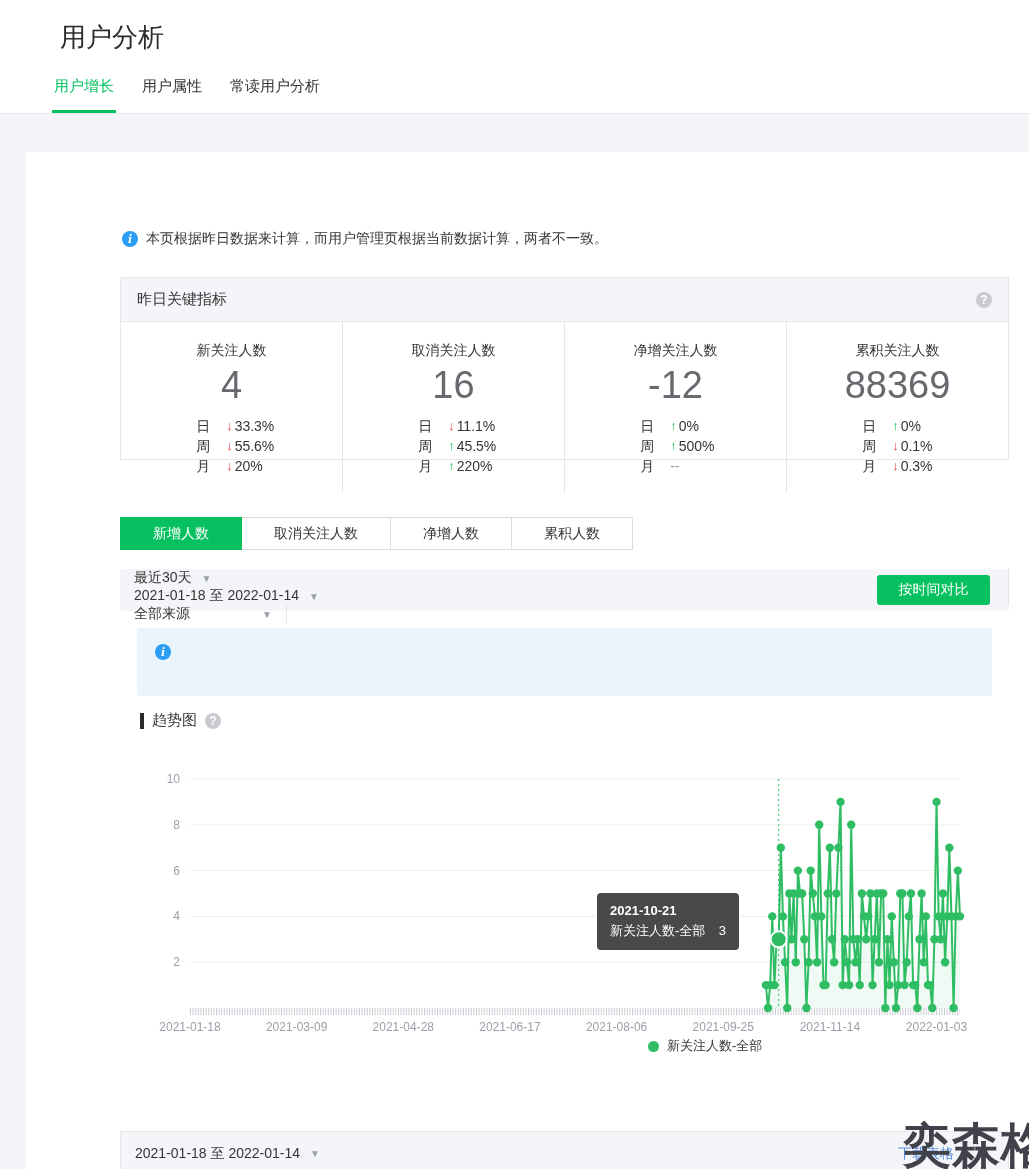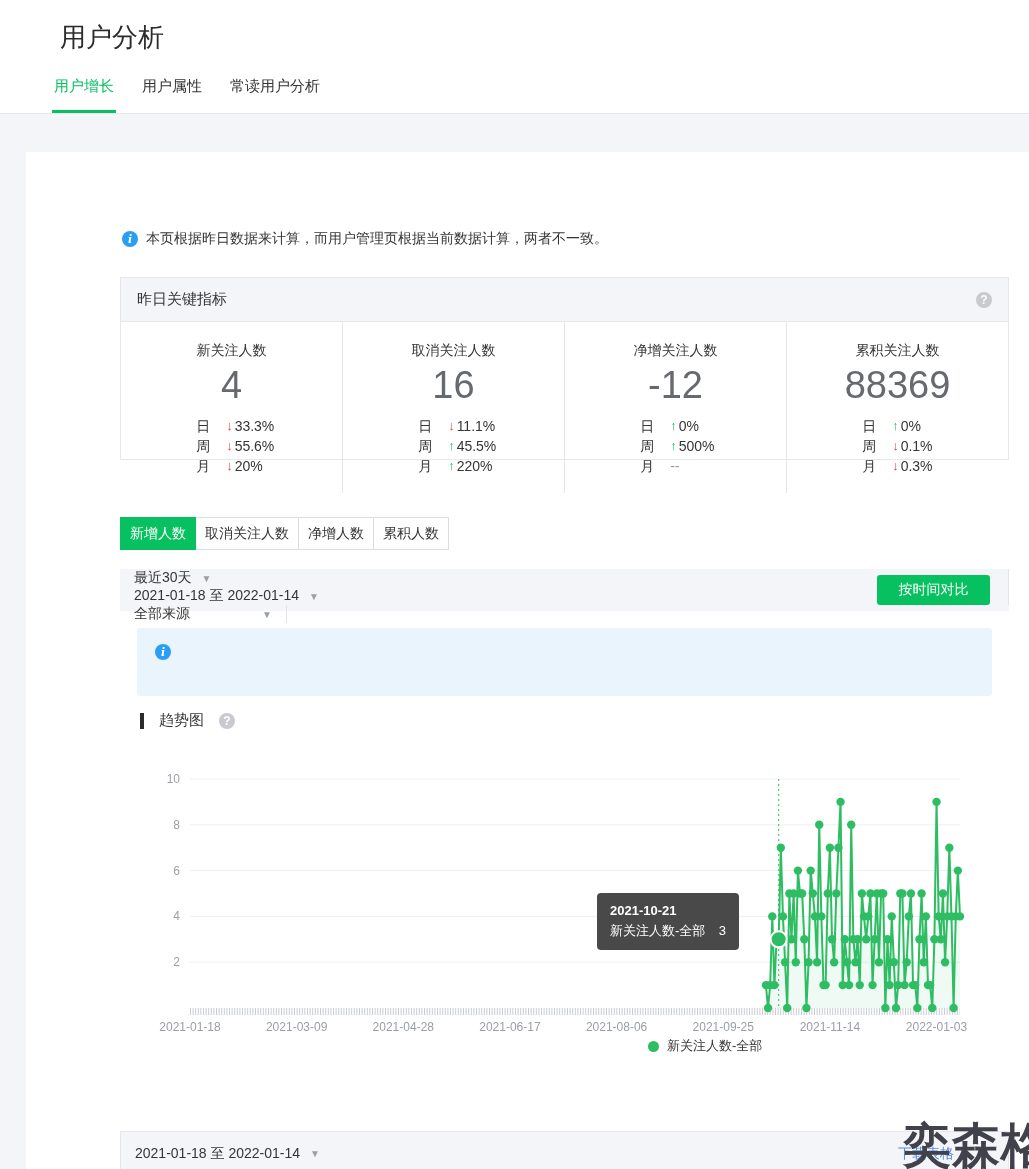--- a/index.html
+++ b/index.html
@@ -40,21 +40,21 @@
   .metric-rows { position:absolute; left:34%; top:94px; font-size:14px; }
   .metric-row { height:20px; line-height:20px; display:flex; }
   .metric-row .period { width:30px; color:#353535; }
   .arrow { font-weight:bold; font-size:13px; margin-right:2px; }
   .arrow.up { color:#0abf56; }
   .arrow.down { color:#e64340; }
   .metric-row .pct { color:#353535;text-align:right; }
   .metric-row .pct.none { color:#9a9a9a; }
   
   .metric-tabs { position:absolute; left:120px; top:517px; display:flex; }
-  .mtab { height:33px; line-height:31px; padding:0 9px; font-size:14px; color:#353535;
+  .mtab { height:33px; line-height:31px; padding:0 32px; font-size:14px; color:#353535;
     background:#fff; border:1px solid #dbdde3; margin-left:-1px; cursor:pointer; text-align:center; }
   .mtab:first-child { margin-left:0; }
   .mtab.active { background:#07c160; border-color:#07c160; color:#fff; position:relative; z-index:1; }
   
   .filter-bar { position:absolute; left:120px; top:569px; width:889px; height:42px;
     background:#f4f5f9; display:flex; align-items:stretch;flex-direction:column; }
   .filter-cell { display:flex; align-items:center; font-size:14px; color:#353535;
     border-right:1px solid #e2e4ea; padding:0 14px; cursor:pointer; }
   .filter-cell .caret { margin-left:auto; }
   .caret { font-size:10px; color:#9aa0a8; }
@@ -62,21 +62,21 @@
   .compare-btn { position:absolute; right:19px; top:6px; width:113px; height:30px;
     background:#07c160; color:#fff; font-size:14px; border:none; border-radius:3px;
     display:flex; align-items:center; justify-content:center; cursor:pointer; }
   
   .notice-chart { position:absolute; left:137px; top:628px; width:855px; height:68px;
     background:#e9f4fc; border-radius:3px; }
   .notice-chart .info-icon { position:absolute; left:18px; top:16px; }
   .notice-chart .txt { position:absolute; left:44px; top:10px; width:790px;
     font-size:14px; line-height:25px; color:#353535; }
   
-  .trend-title { position:absolute; left:140px; top:711px; display:flex; align-items:center; gap:15px; }
+  .trend-title { position:absolute; left:140px; top:711px; display:flex; align-items:center; gap:8px; }
   .trend-bar { width:4px; height:16px; background:#2b2b2b; }
   .trend-text { font-size:15px; color:#353535; }
   
   .chart-wrap { position:absolute; left:140px; top:765px; width:869px; height:300px; }
   .chart-tooltip { position:absolute; left:457px; top:128px; width:142px; height:57px;
     background:rgba(58,58,58,0.92); border-radius:4px; color:#fff; padding:9px 13px; z-index:5; }
   .chart-tooltip .t-date { font-size:13px; font-weight:bold; line-height:18px; }
   .chart-tooltip .t-row { display:flex; justify-content:space-between; font-size:13px; line-height:22px; }
   .chart-legend { position:absolute; left:508px; top:272px; display:flex; align-items:center; gap:8px; cursor:pointer; }
   .legend-dot { width:11px; height:11px; border-radius:50%; background:#2ebd62; }

